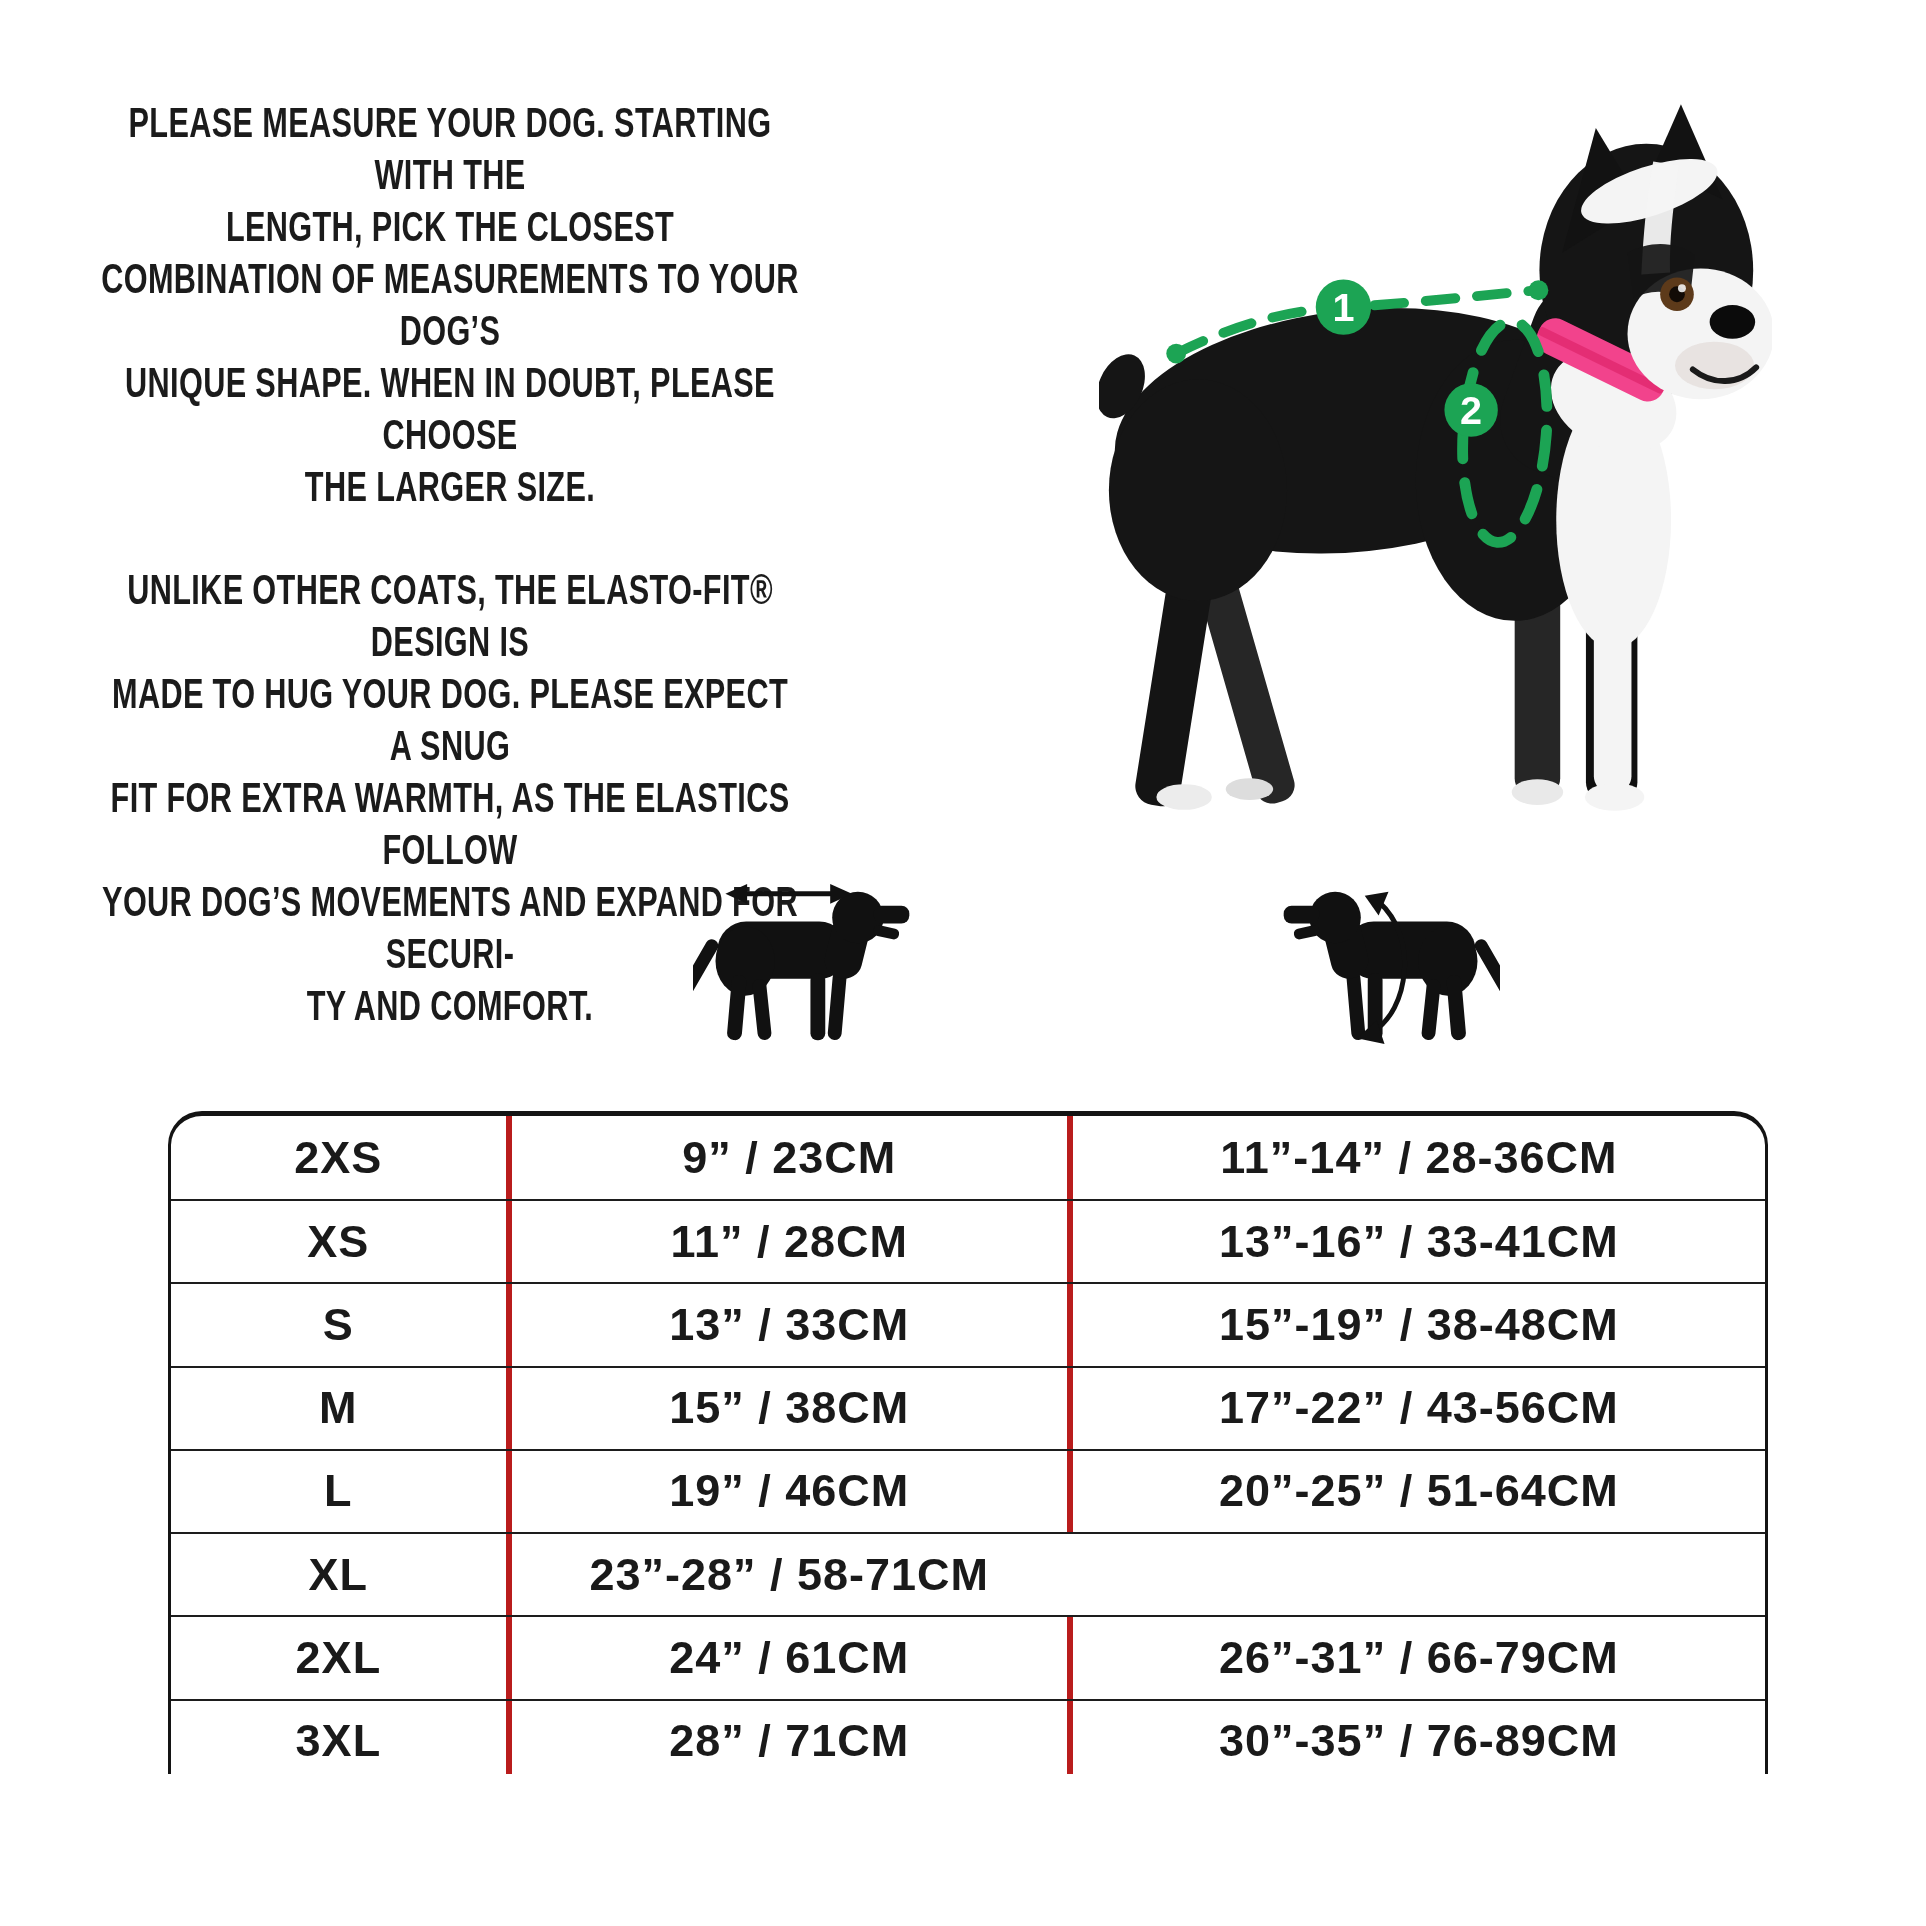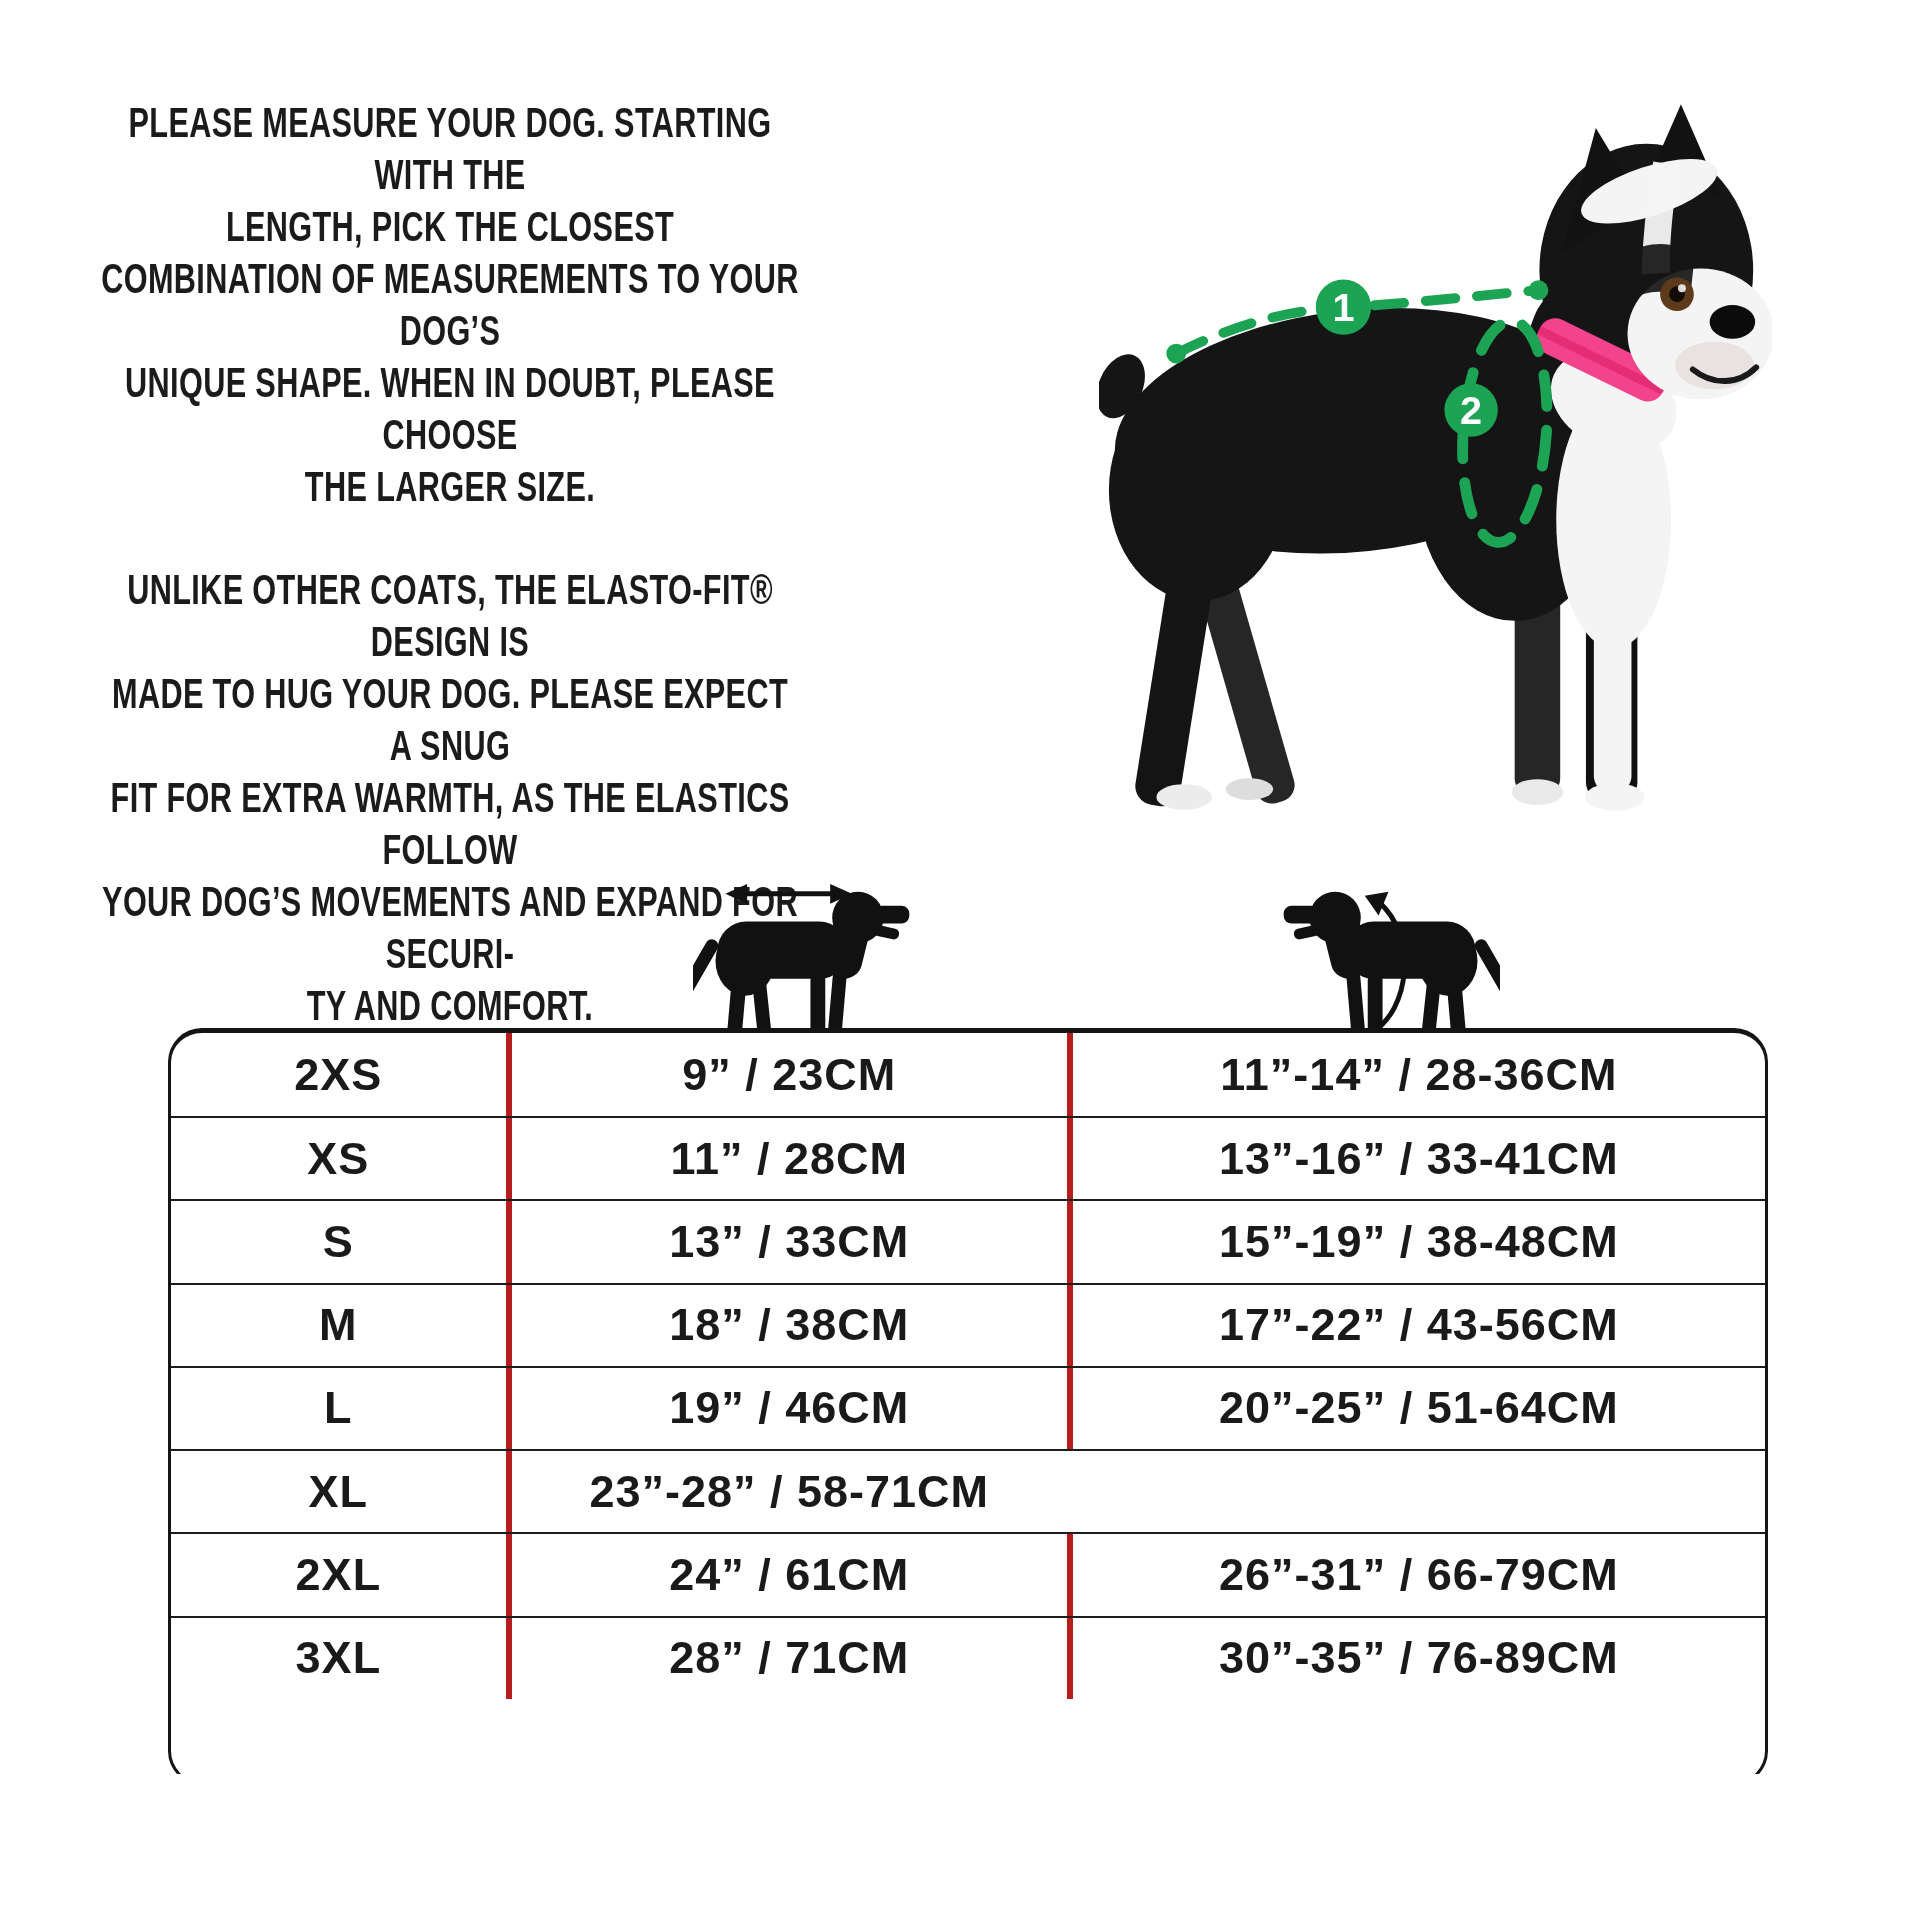--- a/index.html
+++ b/index.html
@@ -21,21 +21,21 @@
   .marker-circle{fill:#1CA454;}
   .marker-num{fill:#ffffff;font-family:"Liberation Sans",sans-serif;font-weight:bold;
               font-size:40px;text-anchor:middle;}
 
   
   .legend-icon{position:absolute;width:223px;height:178px;}
   .legend-length{left:693px;top:876px;}
   .legend-girth{left:1277px;top:876px;}
 
   
-  .size-table{position:absolute;left:168px;top:1028px;width:1594px;height:749px;
+  .size-table{position:absolute;left:168px;top:1111px;width:1594px;height:749px;
               border:3px solid #141414;border-top-width:5px;border-radius:34px;
               display:grid;grid-template-rows:repeat(9,1fr);overflow:hidden;background:#fff;}
   .trow{display:grid;grid-template-columns:21% 35.2% 43.8%;}
   .trow + .trow{border-top:2px solid #1d1d1d;}
   .tcell{display:flex;align-items:center;justify-content:center;
          font-size:45px;font-weight:600;letter-spacing:1px;color:#1a1a1a;white-space:nowrap;}
   .tcell + .tcell{border-left:6px solid #b91c1c;}
 </style>
 </head>
 <body>
@@ -153,21 +153,21 @@
         <div class="tcell">11” / 28CM</div>
         <div class="tcell">13”-16” / 33-41CM</div>
       </div>
       <div class="trow">
         <div class="tcell">S</div>
         <div class="tcell">13” / 33CM</div>
         <div class="tcell">15”-19” / 38-48CM</div>
       </div>
       <div class="trow">
         <div class="tcell">M</div>
-        <div class="tcell">18” / 38CM</div>
+        <div class="tcell">15” / 38CM</div>
         <div class="tcell">17”-22” / 43-56CM</div>
       </div>
       <div class="trow">
         <div class="tcell">L</div>
         <div class="tcell">19” / 46CM</div>
         <div class="tcell">20”-25” / 51-64CM</div>
       </div>
       <div class="trow">
         <div class="tcell">XL</div>
         <div class="tcell">23”-28” / 58-71CM</div>

